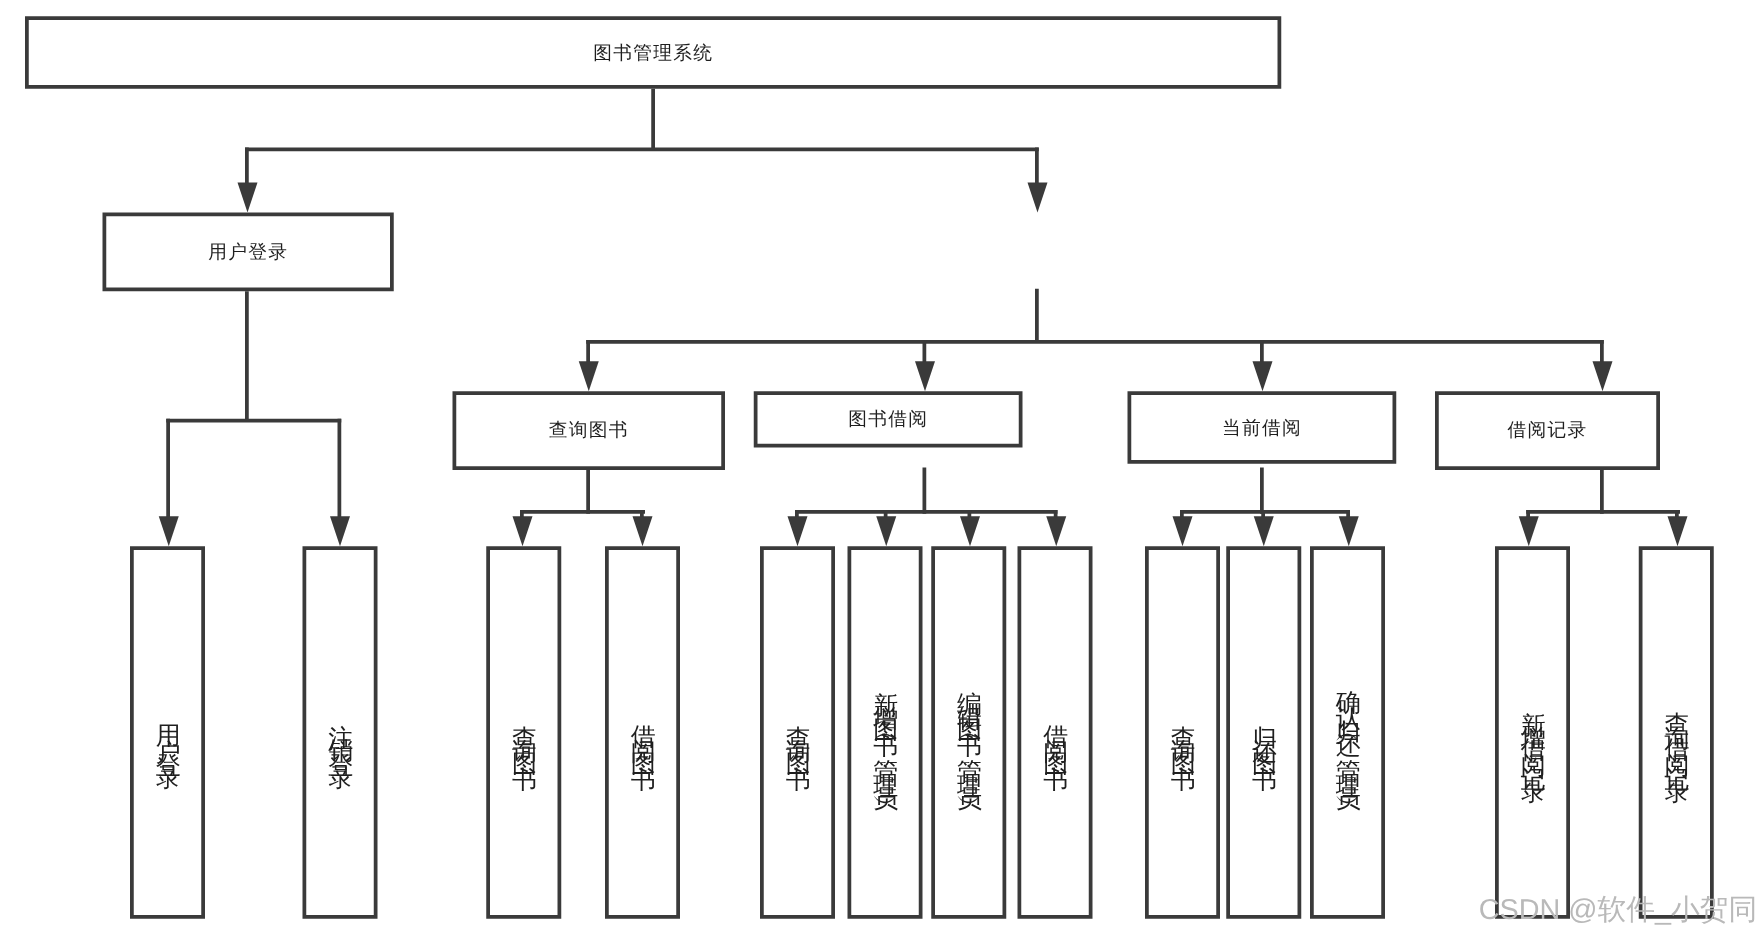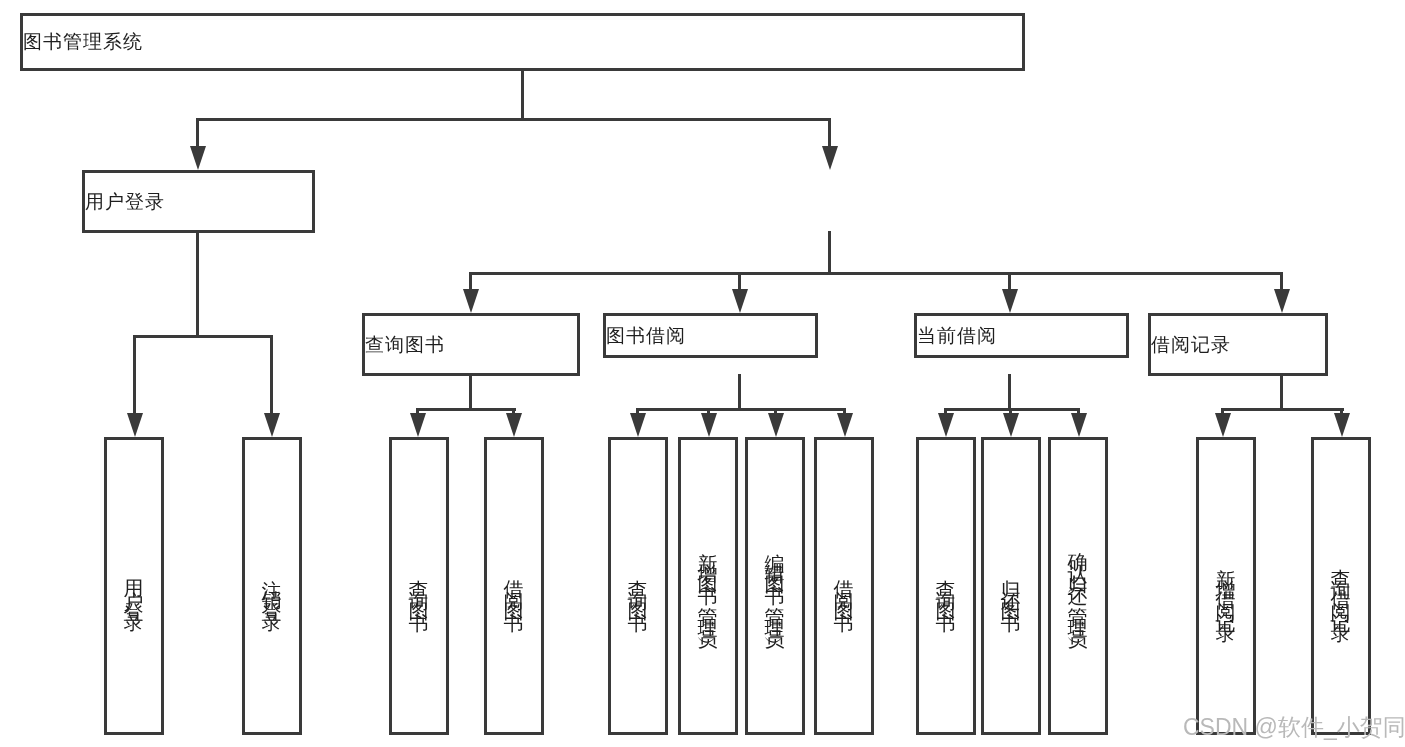--- a/index.html
+++ b/index.html
@@ -19,21 +19,22 @@
     height: 747px;
     background: var(--background);
     overflow: hidden;
   }
   .hbox {
     position: absolute;
     border: 3px solid var(--line);
     background: var(--background);
     display: flex;
     align-items: center;
-    font-size: 19px;
+    justify-content: center;
+    font-size: 15px;
     color: var(--text);
     letter-spacing: 1px;
     z-index: 2;
   }
   .vbox {
     position: absolute;
     top: 437px;
     width: 60px;
     height: 298px;
     border: 3px solid var(--line);
@@ -109,21 +110,21 @@
   <div class="arrow" style="left:1002px; top:289px;"></div>
   <div class="vline" style="left:1280px; top:272px; height:20px;"></div>
   <div class="arrow" style="left:1274px; top:289px;"></div>
 
   <div class="hbox" style="left:362px; top:313px; width:218px; height:63px;">
     <span>查询图书</span>
   </div>
   <div class="hbox" style="left:603px; top:313px; width:215px; height:45px;">
     <span>图书借阅</span>
   </div>
-  <div class="hbox" style="left:902px; top:313px; width:215px; height:45px;margin-left:12px;">
+  <div class="hbox" style="left:902px; top:313px; width:215px; height:58px;">
     <span>当前借阅</span>
   </div>
   <div class="hbox" style="left:1148px; top:313px; width:180px; height:63px;">
     <span>借阅记录</span>
   </div>
 
   <div class="vline" style="left:469px; top:374px; height:37px;"></div>
   <div class="hline" style="left:416px; top:408px; width:100px;"></div>
   <div class="vline" style="left:416px; top:408px; height:12px;"></div>
   <div class="arrow" style="left:410px; top:413px;"></div>

